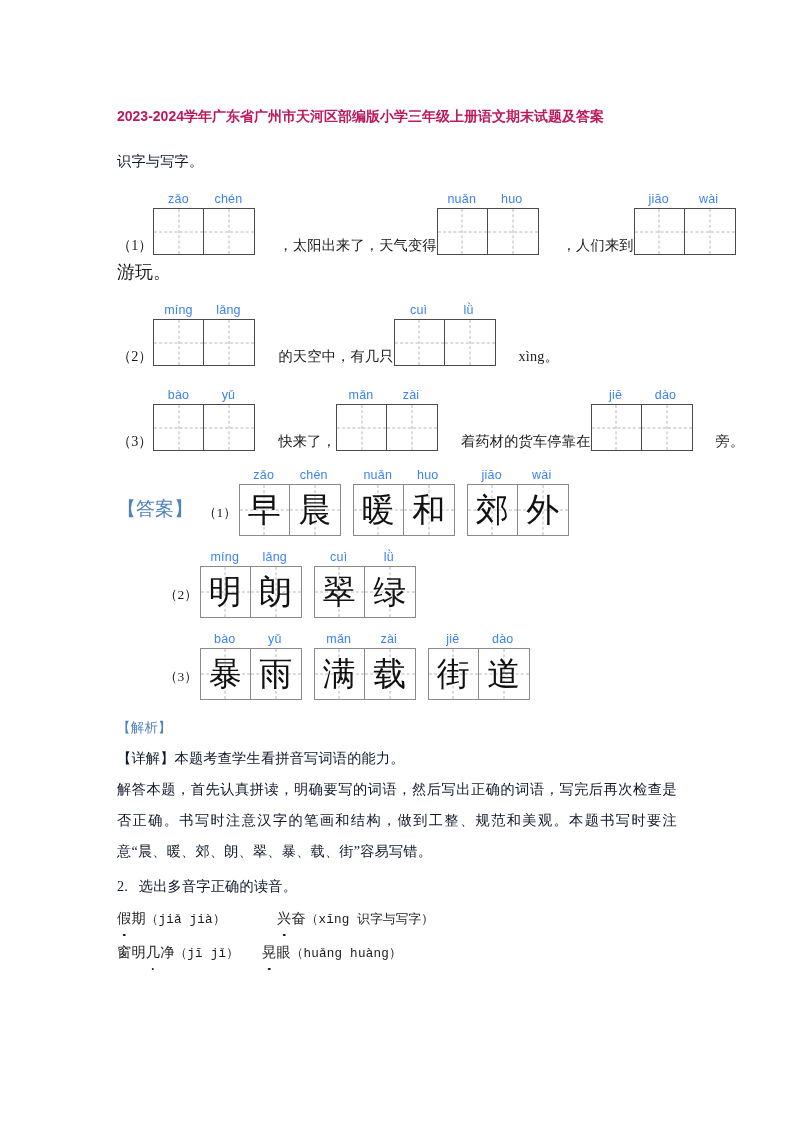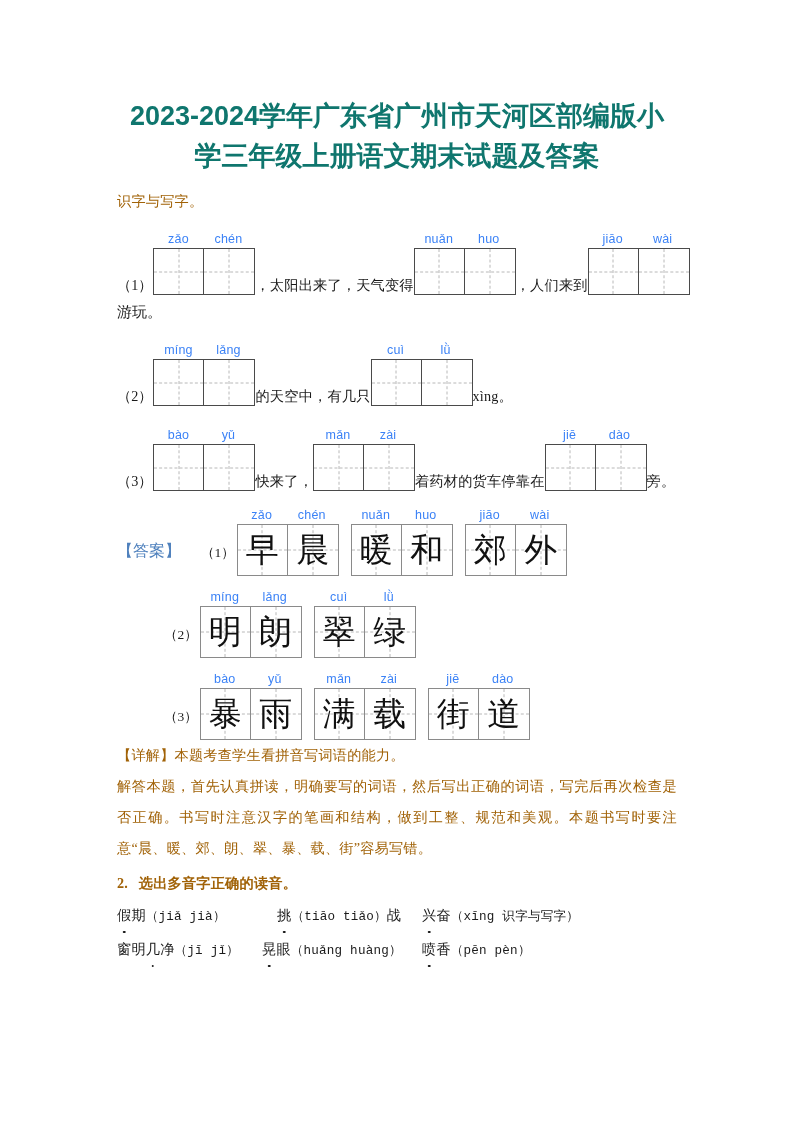--- a/index.html
+++ b/index.html
@@ -26,33 +26,32 @@
     position: absolute;
     left: 117px;
     top: 96px;
     width: 560px;
   }
 
   
   .doc-title {
     font-family: "Liberation Sans", "DejaVu Sans", sans-serif;
     font-weight: bold;
-    font-size: 27px;
+    font-size: 14px;
     line-height: 40px;
     letter-spacing: 0px;
-    color: #0f766e;
+    color: #be185d;
     margin: 0 0 6px 0;
-    text-align: center;
   }
 
   
   .para {
     font-size: 14.2px;
     line-height: 31px;
-    color: #a16207;
+    color: #0f172a;
     margin: 0;
     letter-spacing: 0.2px;
   }
 
   .section-label {
     font-size: 14.2px;
     line-height: 31px;
     margin: 0;
   }
 
@@ -150,38 +149,39 @@
     white-space: nowrap;
   }
   .q-num {
     padding-bottom: 1px;
     margin-right: 1px;
     font-size: 14.2px;
   }
   .q-text {
     padding-bottom: 1px;
     letter-spacing: 0.2px;
+    padding-left: 23px;
   }
   .q-tail {
-    font-size: 15px;
+    font-size: 18px;
     line-height: 31px;
     margin: 2px 0 0 0;
   }
 
   
   .a-line {
     display: flex;
     align-items: flex-end;
     margin-top: 10px;
     white-space: nowrap;
   }
   .a-prefix {
     padding-bottom: 14px;
-    margin-right: 20px;
-    font-size: 16px;
+    margin-right: 10px;
+    font-size: 19px;
   }
   .a-num {
     padding-bottom: 14px;
     margin-right: 2px;
     font-size: 13.5px;
   }
   .a-gap { width: 12px; }
 
   
   .poly-row {
@@ -481,48 +481,43 @@
                 <span class="tzg-char">街</span>
               </span>
             <span class="tzg-cell">
                 <span class="tzg-char">道</span>
               </span>
           </span>
         </span>
       </span>
     </div>
 
+    <p class="para blue-label" style="margin-top:12px;">【解析】</p>
     <p class="para">
       <span>【详解】</span><span>本题考查学生看拼音写词语的能力。</span>
     </p>
     <p class="para" style="text-align:justify;">解答本题，首先认真拼读，明确要写的词语，然后写出正确的词语，写完后再次检查是否正确。书写时注意汉字的笔画和结构，做到工整、规范和美观。本题书写时要注意“晨、暖、郊、朗、翠、暴、载、街”容易写错。</p>
 
-    <p class="para" style="margin-top:4px;font-weight:bold;">
+    <p class="para" style="margin-top:4px;">
       <span>2.</span>
       <span style="display:inline-block;width:7px;"></span><span>选出多音字正确的读音。</span>
     </p>
 
     <div class="poly-row">
       <span class="poly-item c1">
         <span class="dotted-char">假</span><span>期</span><span class="mono-py">（jiǎ  jià）</span>
       </span>
-      <span class="poly-item c2">
-        <span class="dotted-char">挑</span><span class="mono-py">（tiāo  tiǎo）</span><span>战</span>
-      </span>
       <span class="poly-item c3">
         <span class="dotted-char">兴</span><span>奋</span><span class="mono-py">（xīng  识字与写字）</span>
       </span>
     </div>
 
     <div class="poly-row">
       <span class="poly-item c2">
         <span>窗明</span><span class="dotted-char">几</span><span>净</span><span class="mono-py">（jī  jǐ）</span>
       </span>
       <span class="poly-item c1">
         <span class="dotted-char">晃</span><span>眼</span><span class="mono-py">（huǎng  huàng）</span>
       </span>
-      <span class="poly-item c3">
-        <span class="dotted-char">喷</span><span>香</span><span class="mono-py">（pēn  pèn）</span>
-      </span>
     </div>
 
   </div>
 </div>
 
 </body></html>

